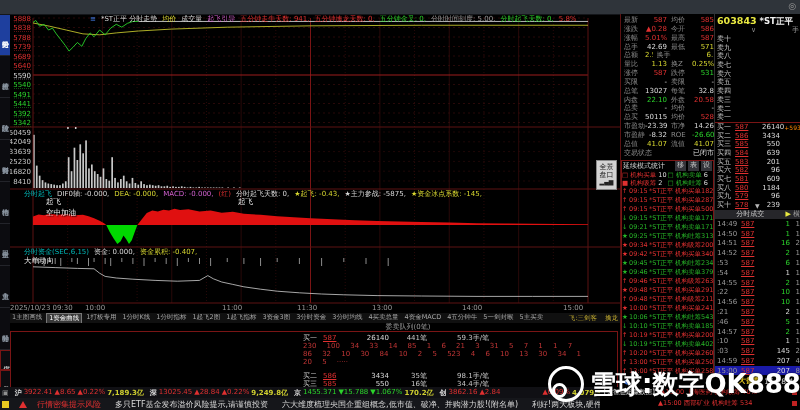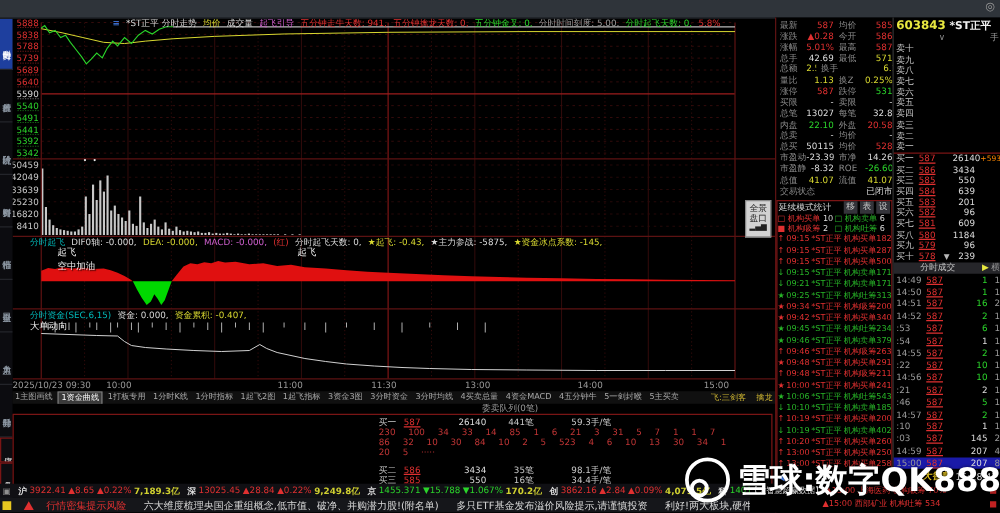--- a/index.html
+++ b/index.html
@@ -483,41 +483,41 @@
         <span style="color: rgb(43, 212, 43);">1455.371</span>
         <span style="color: rgb(43, 212, 43);">▼15.788</span>
         <span style="color: rgb(43, 212, 43);">▼1.067%</span>
         <span class="ixa">170.2亿</span>
       </span>
 
       <span class="ix">
         <b class="ixn">创</b>
         <span style="color: rgb(224, 48, 48);">3862.16</span>
         <span style="color: rgb(224, 48, 48);">▲2.84</span>
-        <span style="color: rgb(224, 48, 48);">▲0.09%</span>
+        <span style="color: rgb(224, 48, 48); margin-left: 40px;">▲0.09%</span>
         <span class="ixa">4,079.5亿</span>
       </span>
 
       <span class="ix">
         <b class="ixn">科</b>
         <span style="color: rgb(43, 212, 43);">1401.26</span>
         <span style="color: rgb(43, 212, 43);">▼4.15</span>
 
       </span>
     </div>
 </div>
 
 <div class="abs ticker">
   <span class="tick-ic1"></span>
   <span class="tick-ic2"></span>
   <div style="display:flex;gap:14px;">
 
   <span class="seg" style="color: rgb(224, 48, 48);">行情密集提示风险</span>
+      <span class="seg" style="color: rgb(216, 216, 216);">多只ETF基金发布溢价风险提示,请谨慎投资</span>
       <span class="seg" style="color: rgb(216, 216, 216);">六大维度梳理央国企重组概念,低市值、破净、并购潜力股!(附名单)</span>
-      <span class="seg" style="color: rgb(216, 216, 216);">多只ETF基金发布溢价风险提示,请谨慎投资</span>
       <span class="seg" style="color: rgb(216, 216, 216);">利好!两大板块,硬件潮!</span>
     </div>
 </div>
 
 <div class="abs right">
   <div class="stats">
 
       <div class="srow">
         <span class="sl">最新</span>
         <span class="sv" style="color: rgb(224, 48, 48);">587</span>

